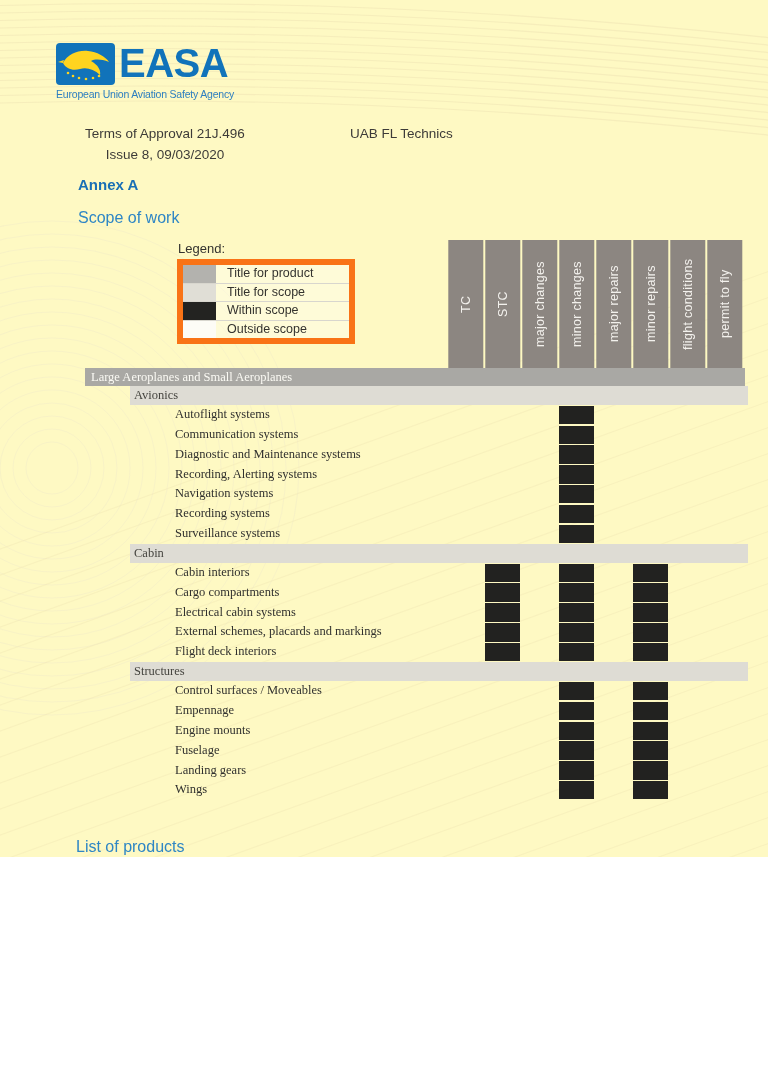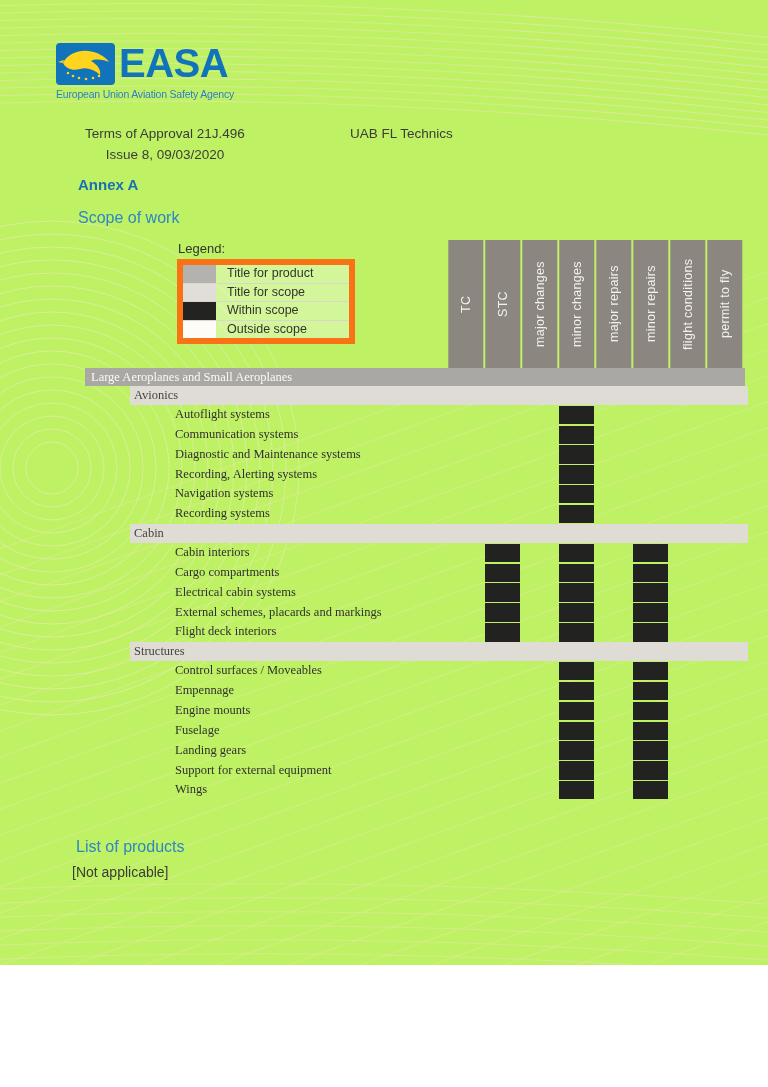--- a/index.html
+++ b/index.html
@@ -1,18 +1,18 @@
 <!DOCTYPE html>
 <html><head>
 <meta charset="utf-8">
 <style>
   html,body{margin:0;padding:0;}
   .page{
-    position:relative; width:768px; height:965px; overflow:hidden;
-    background:#bef264; font-family:"Liberation Sans", sans-serif; color:#3d3b38;
+    position:relative; width:768px; height:857px; overflow:hidden;
+    background:#fef9c3; font-family:"Liberation Sans", sans-serif; color:#3d3b38;
   }
   #guilloche{position:absolute; left:0; top:0; pointer-events:none;}
   
   .logo-box{position:absolute; left:56px; top:43px; width:59px; height:42px; background:#1173ba; border-radius:4px;}
   .logo-word{position:absolute; left:119px; top:40px; font-size:40px; font-weight:800; letter-spacing:-0.5px; color:#1173ba; line-height:46px;}
   .logo-tag{position:absolute; left:56px; top:88px; font-size:10.5px; letter-spacing:-0.2px; color:#2d7fc0;}
   
   .hdr-left{position:absolute; left:85px; top:123px; font-size:13.5px; line-height:21px; color:#3d3b38;text-align:center;}
   .hdr-right{position:absolute; left:350px; top:126px; font-size:13.5px; color:#3d3b38;}
   .annex{position:absolute; left:78px; top:176px; font-size:15px; font-weight:bold; color:#1a6fb5;}
@@ -200,20 +200,24 @@
         <div class="cell" style="left: 558.85px; background: rgb(34, 34, 32);"></div>
       </div>
       <div class="item-row">
         <div class="item-label">Navigation systems</div>
         <div class="cell" style="left: 558.85px; background: rgb(34, 34, 32);"></div>
       </div>
       <div class="item-row">
         <div class="item-label">Recording systems</div>
         <div class="cell" style="left: 558.85px; background: rgb(34, 34, 32);"></div>
       </div>
+      <div class="item-row">
+        <div class="item-label">Surveillance systems</div>
+        <div class="cell" style="left: 558.85px; background: rgb(34, 34, 32);"></div>
+      </div>
       <div class="scope-bar">Cabin</div>
       <div class="item-row">
         <div class="item-label">Cabin interiors</div>
         <div class="cell" style="left: 484.95px; background: rgb(34, 34, 32);"></div>
         <div class="cell" style="left: 558.85px; background: rgb(34, 34, 32);"></div>
         <div class="cell" style="left: 632.75px; background: rgb(34, 34, 32);"></div>
       </div>
       <div class="item-row">
         <div class="item-label">Cargo compartments</div>
         <div class="cell" style="left: 484.95px; background: rgb(34, 34, 32);"></div>
@@ -254,25 +258,20 @@
         <div class="cell" style="left: 558.85px; background: rgb(34, 34, 32);"></div>
         <div class="cell" style="left: 632.75px; background: rgb(34, 34, 32);"></div>
       </div>
       <div class="item-row">
         <div class="item-label">Fuselage</div>
         <div class="cell" style="left: 558.85px; background: rgb(34, 34, 32);"></div>
         <div class="cell" style="left: 632.75px; background: rgb(34, 34, 32);"></div>
       </div>
       <div class="item-row">
         <div class="item-label">Landing gears</div>
-        <div class="cell" style="left: 558.85px; background: rgb(34, 34, 32);"></div>
-        <div class="cell" style="left: 632.75px; background: rgb(34, 34, 32);"></div>
-      </div>
-      <div class="item-row">
-        <div class="item-label">Support for external equipment</div>
         <div class="cell" style="left: 558.85px; background: rgb(34, 34, 32);"></div>
         <div class="cell" style="left: 632.75px; background: rgb(34, 34, 32);"></div>
       </div>
       <div class="item-row">
         <div class="item-label">Wings</div>
         <div class="cell" style="left: 558.85px; background: rgb(34, 34, 32);"></div>
         <div class="cell" style="left: 632.75px; background: rgb(34, 34, 32);"></div>
       </div>
     </div>
 

